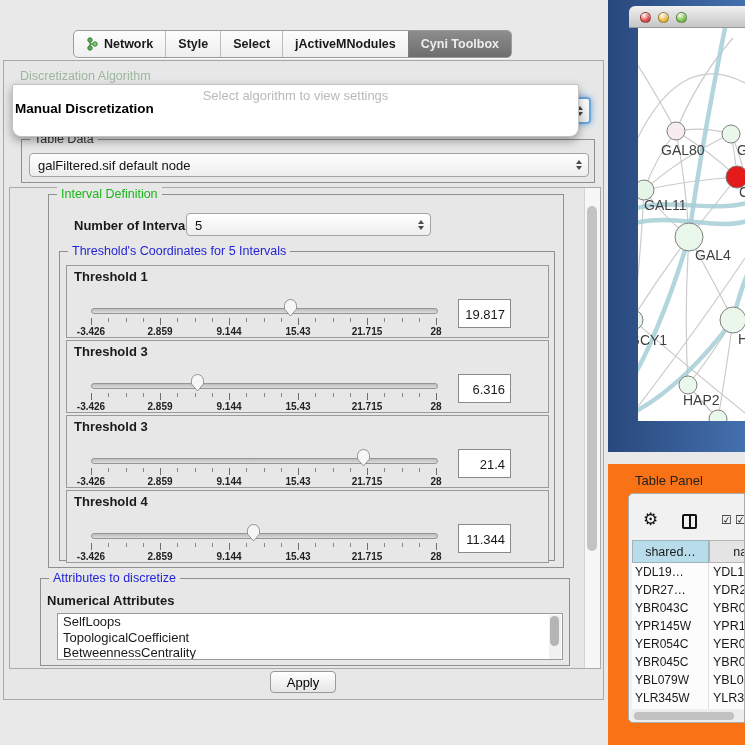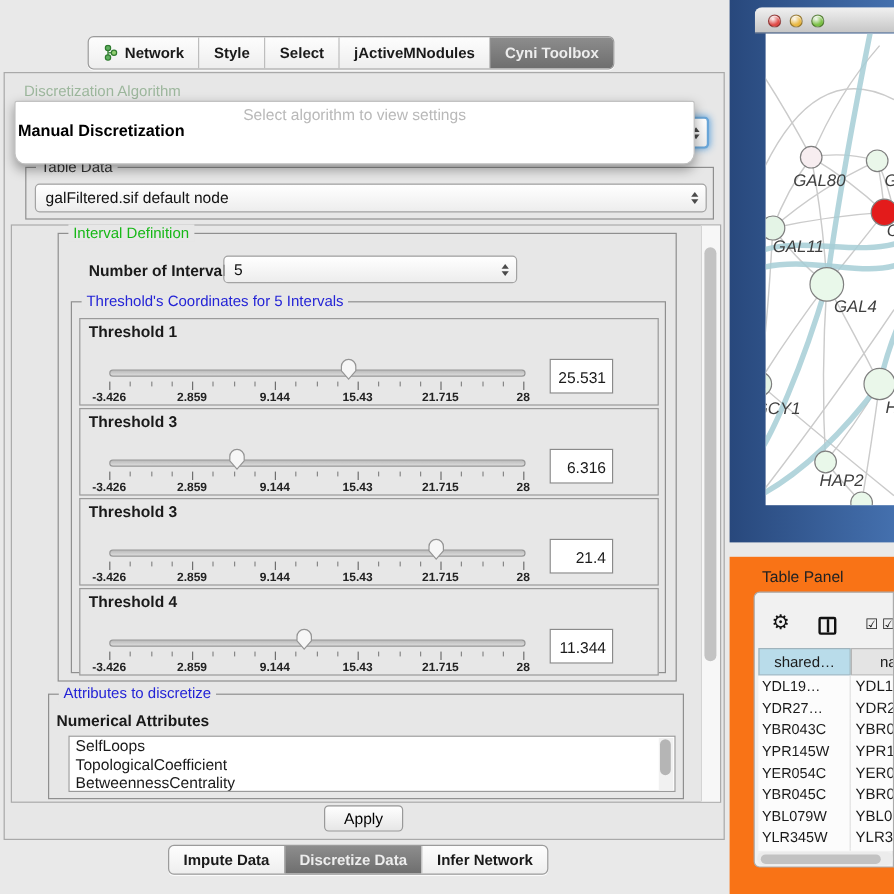--- a/index.html
+++ b/index.html
@@ -70,21 +70,21 @@
   .attr-list{position:absolute;left:16px;top:34px;width:506px;height:47px;background:#fff;border:1px solid #9a9a9a;
     overflow:hidden;box-sizing:border-box;}
   .attr-list .item{font-size:13px;line-height:15.5px;padding-left:5px;white-space:nowrap;}
   .attr-scroll{position:absolute;right:1px;top:1px;width:12px;height:44px;background:#f1f1f1;}
   .attr-scroll .thumb{position:absolute;left:1px;top:1px;width:9px;height:30px;background:#b5b5b5;border-radius:5px;}
   .btn{position:absolute;background:linear-gradient(#ffffff,#e6e6e6);border:1px solid #999;border-radius:4px;
     font-size:13px;text-align:center;line-height:20px;box-sizing:border-box;}
   
   #desktop{position:absolute;left:608px;top:0;width:137px;height:452px;
     background:linear-gradient(to right,#28487c,#4470ae);}
-  #net-window{position:absolute;left:629px;top:6px;width:116px;height:443px;font-style:italic;}
+  #net-window{position:absolute;left:629px;top:6px;width:116px;height:443px;}
   .nw-titlebar{position:absolute;left:0;top:0;width:116px;height:22px;border-radius:6px 0 0 0;
     background:linear-gradient(#f1f1f1,#c6c6c6);border-bottom:1px solid #999;box-sizing:border-box;}
   .light{position:absolute;top:5.5px;width:11px;height:11px;border-radius:50%;box-shadow:inset 0 1px 1px rgba(255,255,255,.7);border:1px solid rgba(0,0,0,.35);box-sizing:border-box;}
   .nw-canvas{position:absolute;left:9px;top:22px;width:107px;height:393px;background:#fff;overflow:hidden;}
   .nw-canvas svg{display:block;}
   .edge-thin{fill:none;stroke:#cbcbcb;stroke-width:1.2;}
   .edge-thick{fill:none;stroke:#a6ced6;stroke-width:4.5;opacity:.85;}
   .node{stroke:#7f7f7f;stroke-width:1;}
   .nlabel{font-family:"Liberation Sans",sans-serif;font-size:14px;fill:#3f3f3f;}
   #table-region{position:absolute;left:608px;top:452px;width:137px;height:293px;background:#f97316;margin-top:12px;}
@@ -206,21 +206,21 @@
                     </div>
       <div class="tick-labels">
                       <span style="left: 0%;">-3.426</span>
                       <span style="left: 20%;">2.859</span>
                       <span style="left: 40%;">9.144</span>
                       <span style="left: 60%;">15.43</span>
                       <span style="left: 80%;">21.715</span>
                       <span style="left: 100%;">28</span>
                     </div>
     </div>
-    <div class="th-value">25.531</div>
+    <div class="th-value">19.817</div>
   </div>
 
   <div class="th-row">
     <div class="th-label">Threshold 3</div>
     <div class="slider">
       <div class="track"></div>
       <svg class="thumb-svg" width="15" height="19" viewBox="0 0 15 19" style="left: calc(31% - 7.5px);">
         <path d="M1.5,7.5 a6,6 0 0 1 12,0 l0,3.5 l-6,7 l-6,-7 z" fill="#f6f6f6" stroke="#949494"></path>
       </svg>
       <div class="ticks">
@@ -361,31 +361,20 @@
         </div>
 
         <div class="vscroll">
           <div class="thumb"></div>
         </div>
       </div>
 
       <button class="btn" style="left:266px;top:610px;width:66px;height:22px;">Apply</button>
     </div>
 
-    <div class="segctl" id="bottom-tabs">
-        <span class="seg">
-          <span>Impute Data</span>
-        </span>
-        <span class="seg sel">
-          <span>Discretize Data</span>
-        </span>
-        <span class="seg">
-          <span>Infer Network</span>
-        </span>
-      </div>
 
     <div class="popup">
       <div class="hint">Select algorithm to view settings</div>
       <div class="opt b">Manual Discretization</div>
     </div>
   </section>
 
   <div id="desktop"></div>
 
   <div id="net-window">

